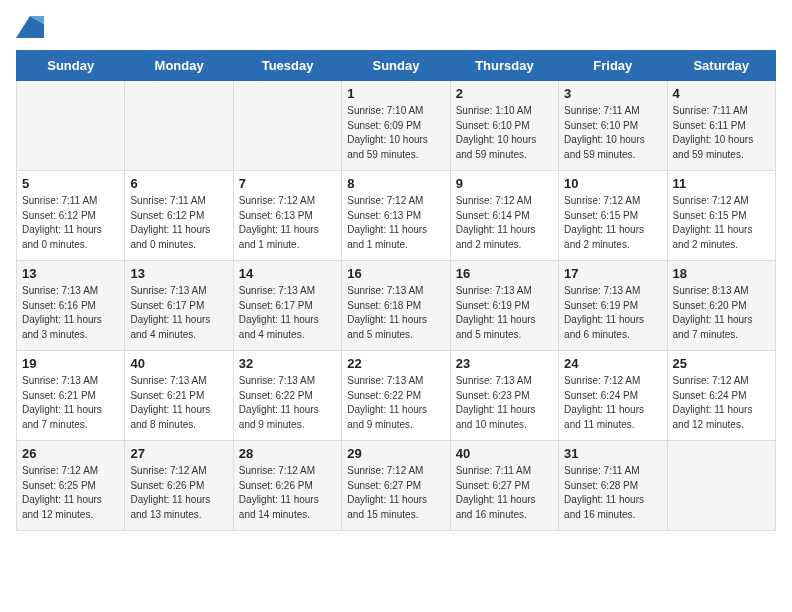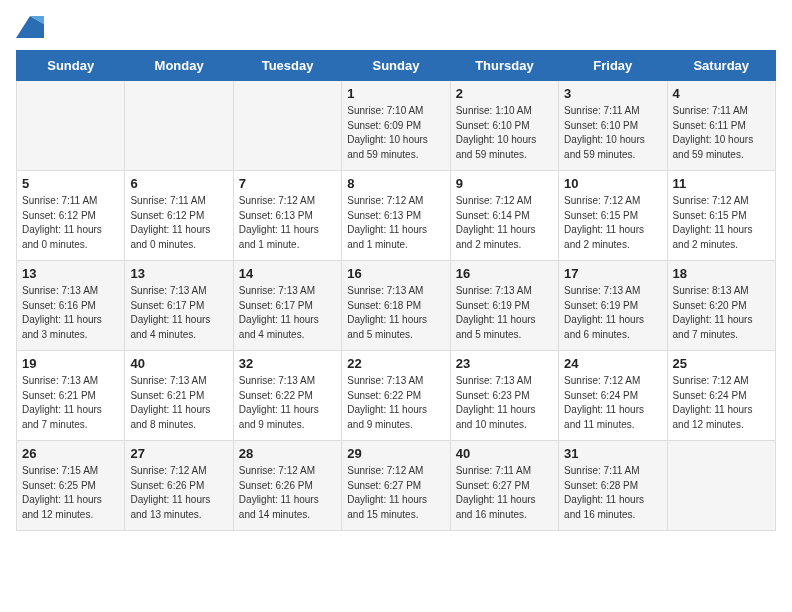--- a/index.html
+++ b/index.html
@@ -278,21 +278,21 @@
         <td>
           <div class="day-number">25</div>
           <div class="day-info">Sunrise: 7:12 AM
 Sunset: 6:24 PM
 Daylight: 11 hours and 12 minutes.</div>
         </td>
       </tr>
       <tr>
         <td>
           <div class="day-number">26</div>
-          <div class="day-info">Sunrise: 7:15 AM
+          <div class="day-info">Sunrise: 7:12 AM
 Sunset: 6:25 PM
 Daylight: 11 hours and 12 minutes.</div>
         </td>
         <td>
           <div class="day-number">27</div>
           <div class="day-info">Sunrise: 7:12 AM
 Sunset: 6:26 PM
 Daylight: 11 hours and 13 minutes.</div>
         </td>
         <td>

